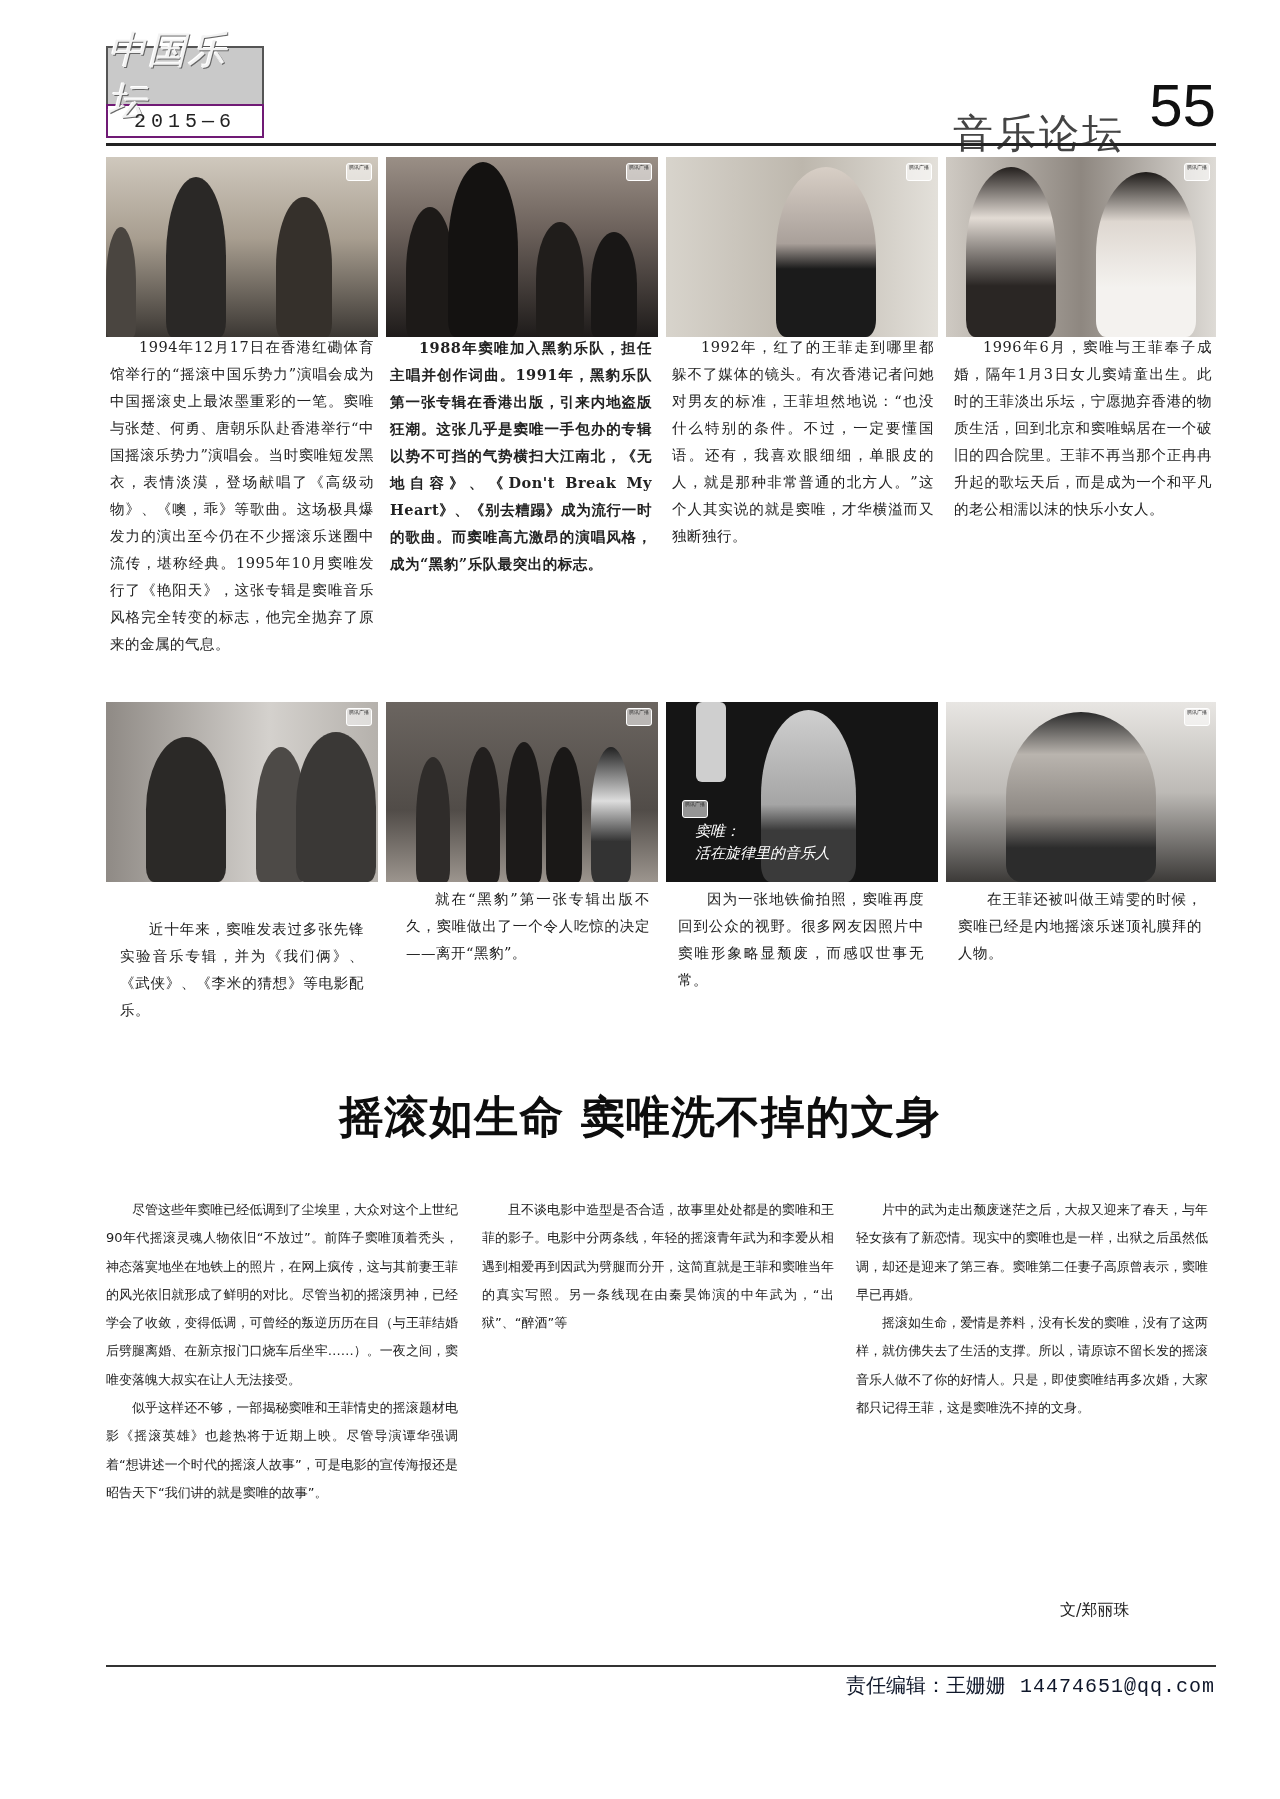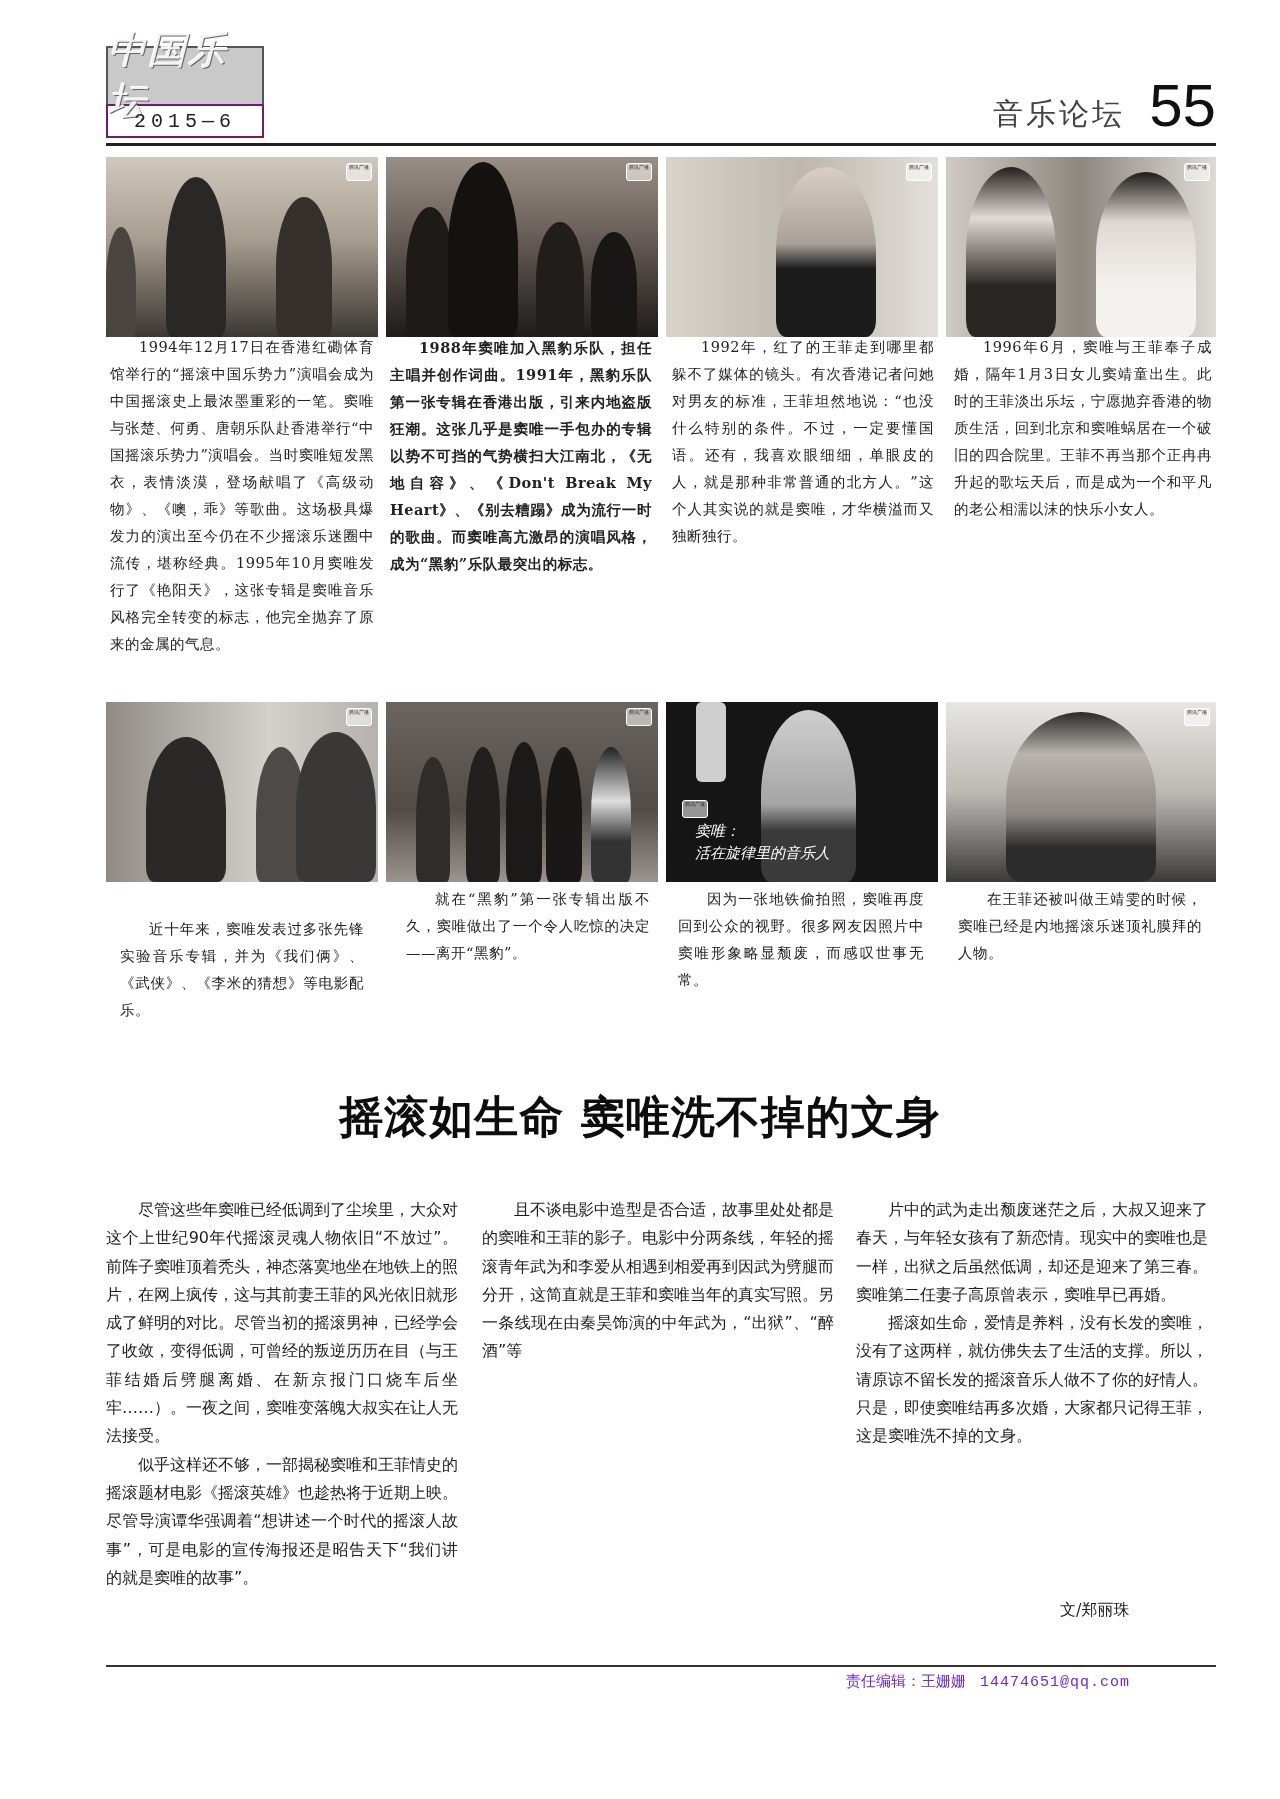--- a/index.html
+++ b/index.html
@@ -8,21 +8,21 @@
 
   
   .masthead { position: absolute; left: 106px; top: 46px; width: 158px; }
   .logo-box { height: 56px; background: #c9c9c9; border: 2px solid #555; border-bottom: none;
               display: flex; align-items: center; justify-content: center;
               font-family: "DejaVu Serif", serif; font-size: 38px; font-style: italic;
               color: #f2f2f2; letter-spacing: 2px; text-shadow: 1px 1px 0 #666, -1px -1px 0 #fff; }
   .issue-box { height: 30px; border: 2px solid #701a75; display: flex; align-items: center;
                justify-content: center; font-family: "Liberation Mono", monospace; font-size: 20px;
                letter-spacing: 5px; color: #222; background: #fff; }
-  .section-title { position: absolute; right: 155px; top: 94px; font-size: 30px; color: #444;
+  .section-title { position: absolute; right: 155px; top: 106px; font-size: 40px; color: #444;
                    font-family: "DejaVu Sans", sans-serif; letter-spacing: 3px; font-weight: 300; }
   .page-num { position: absolute; right: 64px; top: 76px; font-size: 60px; color: #111;
               font-family: "Liberation Sans", sans-serif; line-height: 1; }
   .top-rule { position: absolute; left: 106px; right: 64px; top: 143px; height: 3px; background: #222; }
 
   
   .photo { position: absolute; overflow: hidden; background: #444; }
   .photo .wm { position: absolute; top: 6px; right: 6px; width: 24px; height: 16px;
                border: 1px solid #fff; border-radius: 3px; background: rgba(255,255,255,0.55);
                font-size: 5px; color: #333; text-align: center; line-height: 7px;
@@ -35,28 +35,28 @@
   .caption { position: absolute; font-size: 14.5px; line-height: 27px; color: #222;
              text-align: justify; letter-spacing: 0.5px; }
   .caption p { margin: 0; text-indent: 2em; }
 
   
   .headline { position: absolute; left: 0; width: 1280px; top: 1088px; text-align: center;
               font-family: "DejaVu Serif", serif; font-weight: bold; font-size: 44px;
               color: #0d0d0d; letter-spacing: 1px; }
 
   .article-col { position: absolute; top: 1196px; width: 352px; font-family: "DejaVu Sans", sans-serif;
-                 font-size: 16px; line-height: 28.3px; color: #1c1c1c; text-align: justify; }
+                 font-size: 13px; line-height: 28.3px; color: #1c1c1c; text-align: justify; }
   .article-col p { margin: 0; text-indent: 2em; }
   .article-col p.cont { text-indent: 0; }
   .byline { position: absolute; left: 1060px; top: 1600px; font-size: 16px; color: #222;
             font-family: "DejaVu Serif", serif; }
 
   .bottom-rule { position: absolute; left: 106px; right: 64px; top: 1665px; height: 2px; background: #333; }
-  .footer { position: absolute; left: 846px; top: 1672px; font-size: 15px; color: #6d28d9;
+  .footer { position: absolute; left: 846px; top: 1672px; font-size: 20px; color: #0f172a;
             font-family: "DejaVu Serif", serif; }
   .footer .mail { font-family: "Liberation Mono", monospace; margin-left: 14px; letter-spacing: 1px; }
 </style>
 </head>
 <body>
 
 <div class="masthead">
   <div class="logo-box">中国乐坛</div>
   <div class="issue-box">2015—6</div>
 </div>

